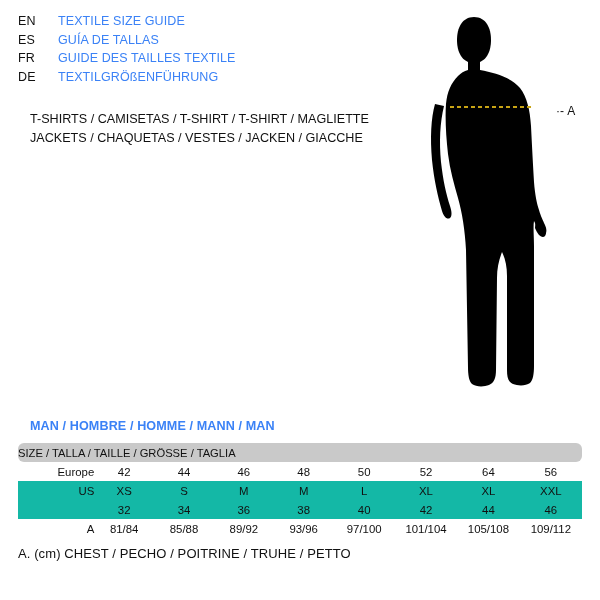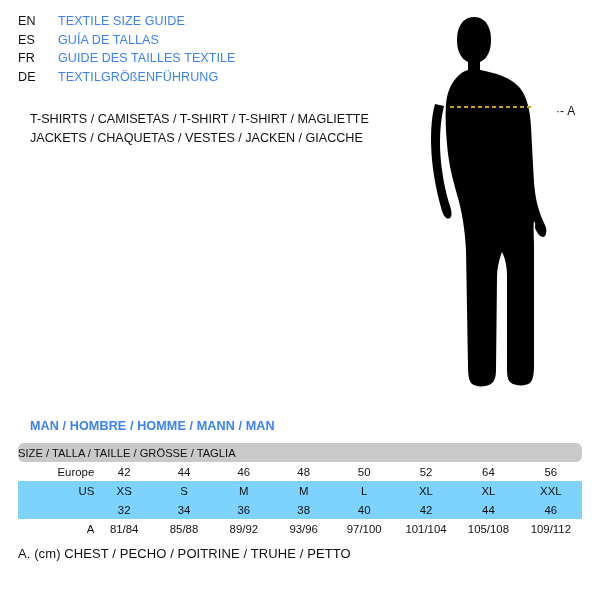--- a/index.html
+++ b/index.html
@@ -104,21 +104,21 @@
     height: 19px;
     vertical-align: middle;
   }
   .row-header td {
     background: #c9c9c9;
     font-size: 11.2px;
     padding-left: 2px;
     border-radius: 6px;
   }
   .row-shade td {
-    background: #7dd3fc;
+    background: #14b8a6;
   }
   .row-plain td {
     background: #ffffff;
   }
   .c-label {
     width: 84px;
     padding-left: 2px !important;
     text-align: right;
   }
   .c-val {

